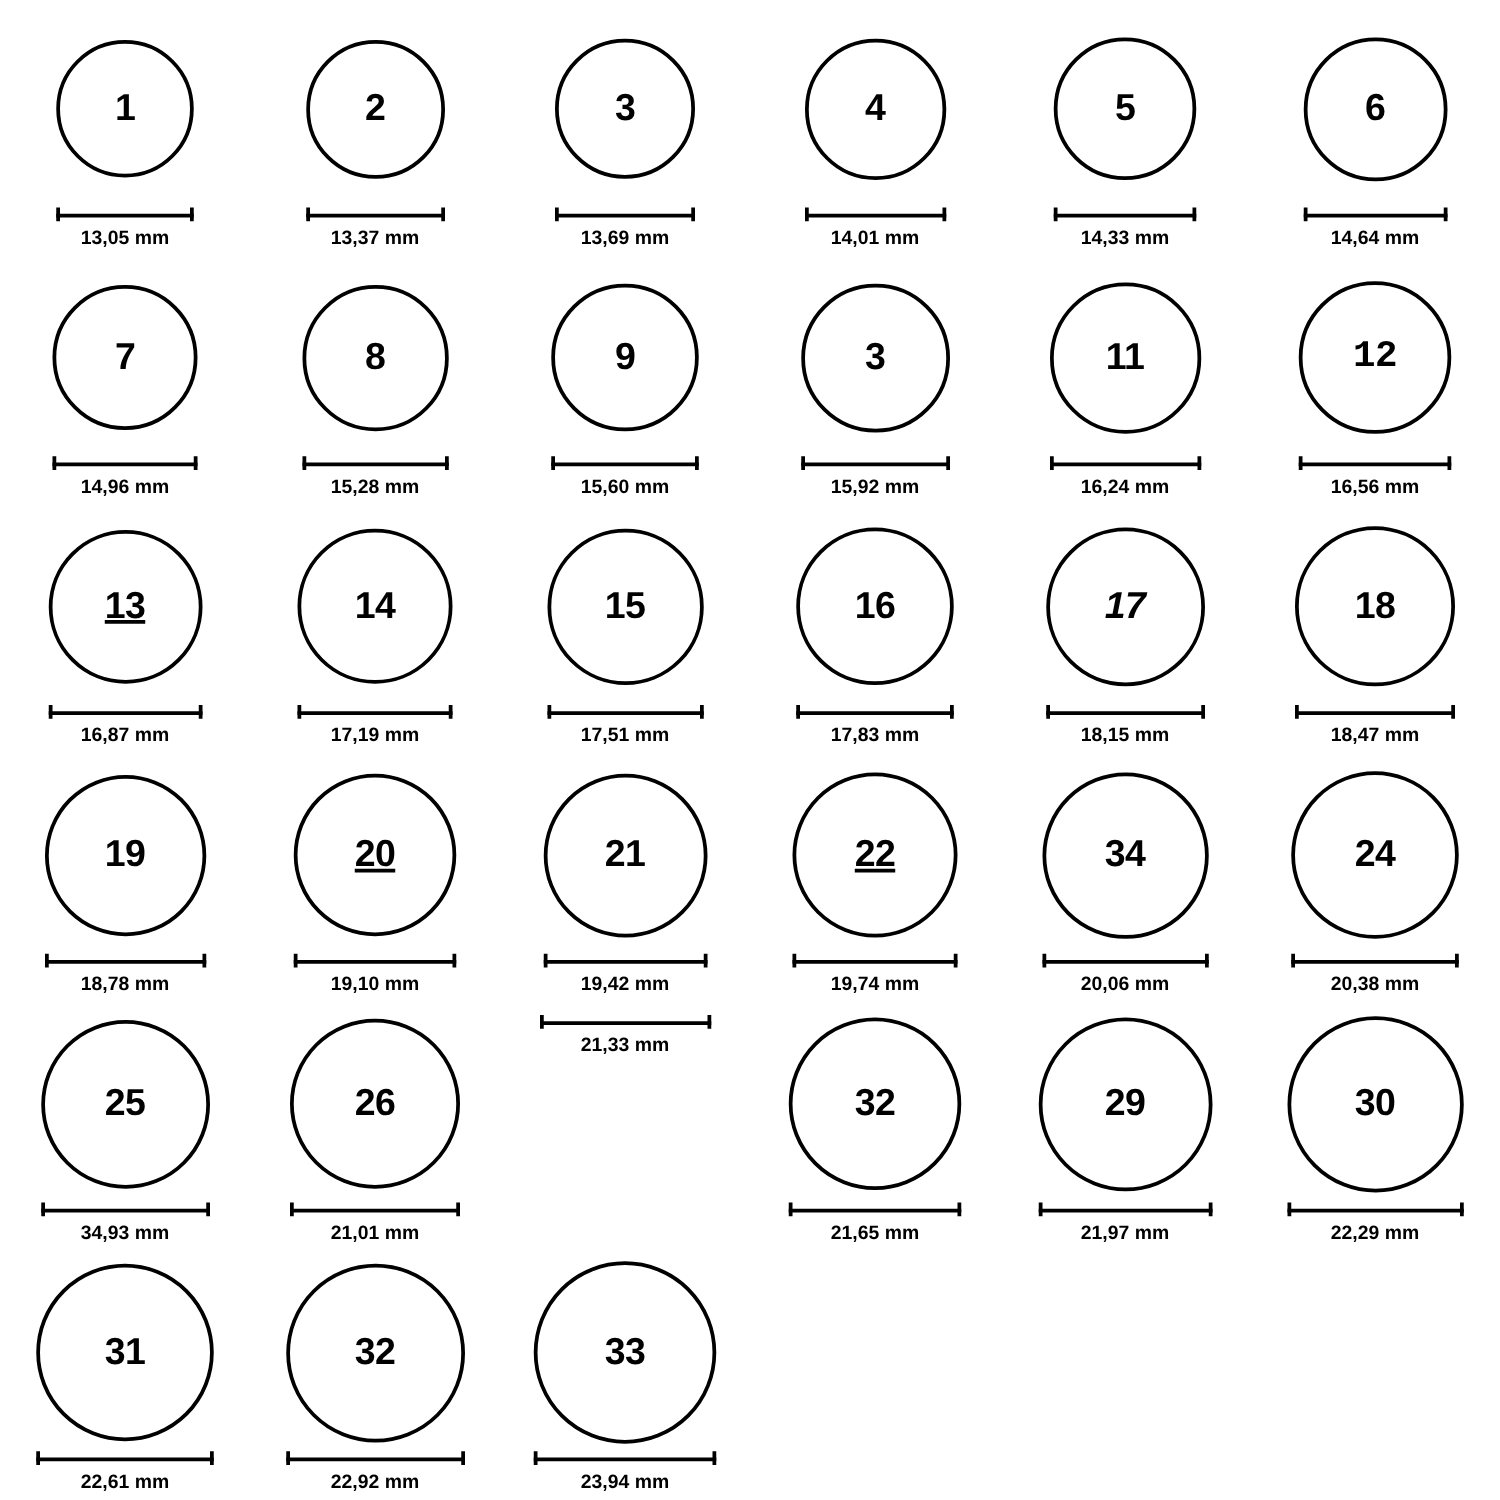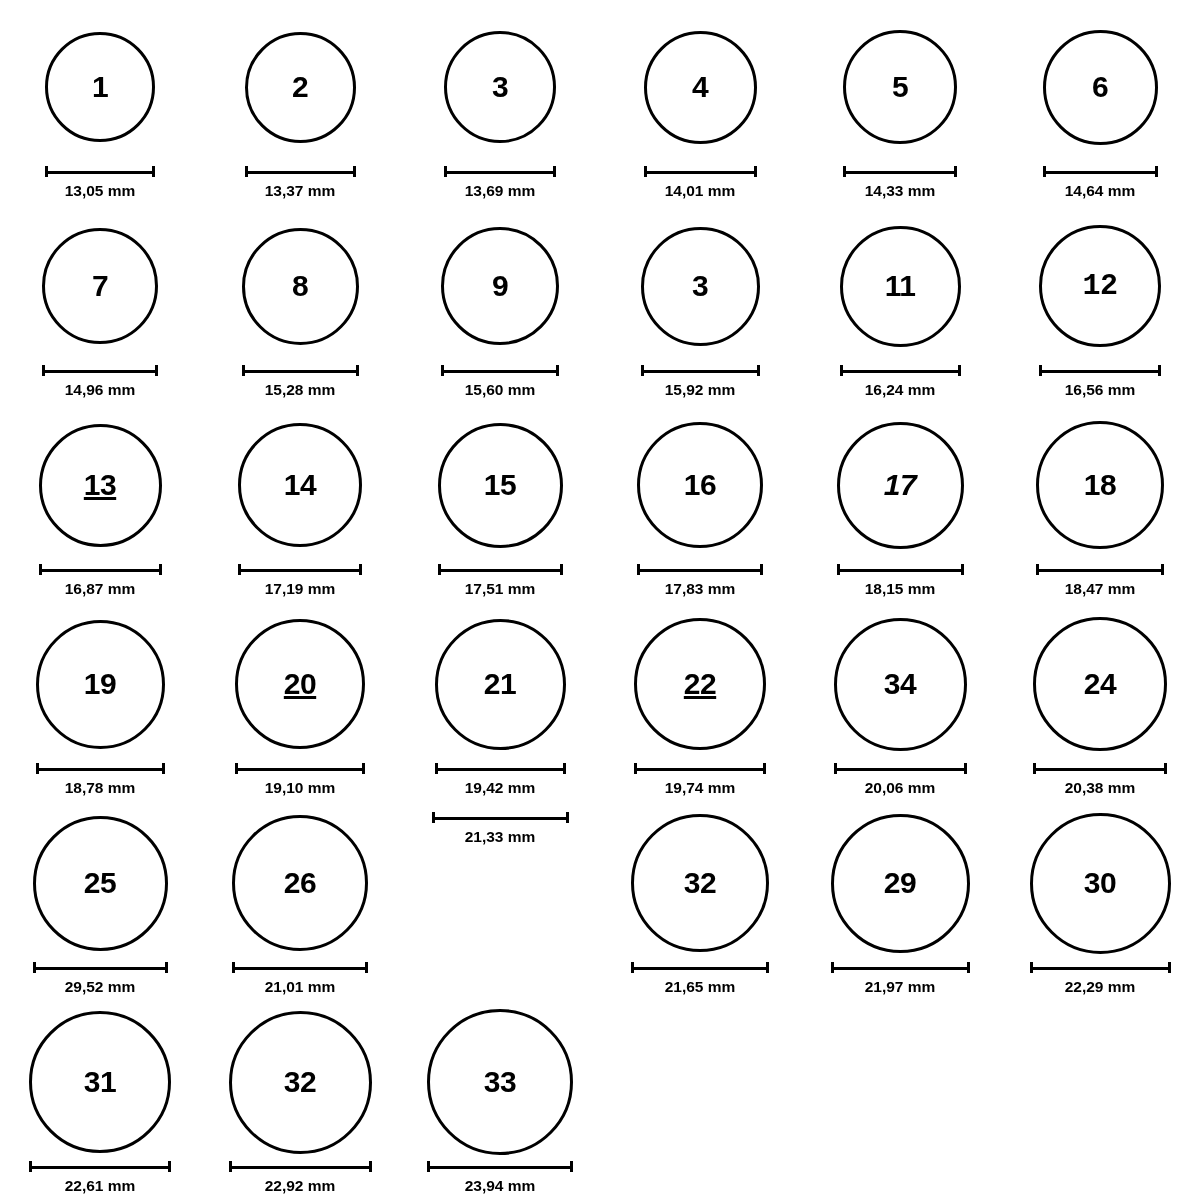--- a/index.html
+++ b/index.html
@@ -478,21 +478,21 @@
             <span class="size-number">25</span>
           </div>
         </div>
         <div class="measure">
           <div class="bar" style="width: 135px;">
             <div class="line"></div>
             <div class="cap left"></div>
             <div class="cap right"></div>
           </div>
         </div>
-        <div class="mm-label">29,52 mm</div>
+        <div class="mm-label">34,93 mm</div>
       </div>
       <div class="cell">
         <div class="circle-wrap">
           <div class="circle" style="width: 136px; height: 136px;">
             <span class="size-number">26</span>
           </div>
         </div>
         <div class="measure">
           <div class="bar" style="width: 136px;">
             <div class="line"></div>

